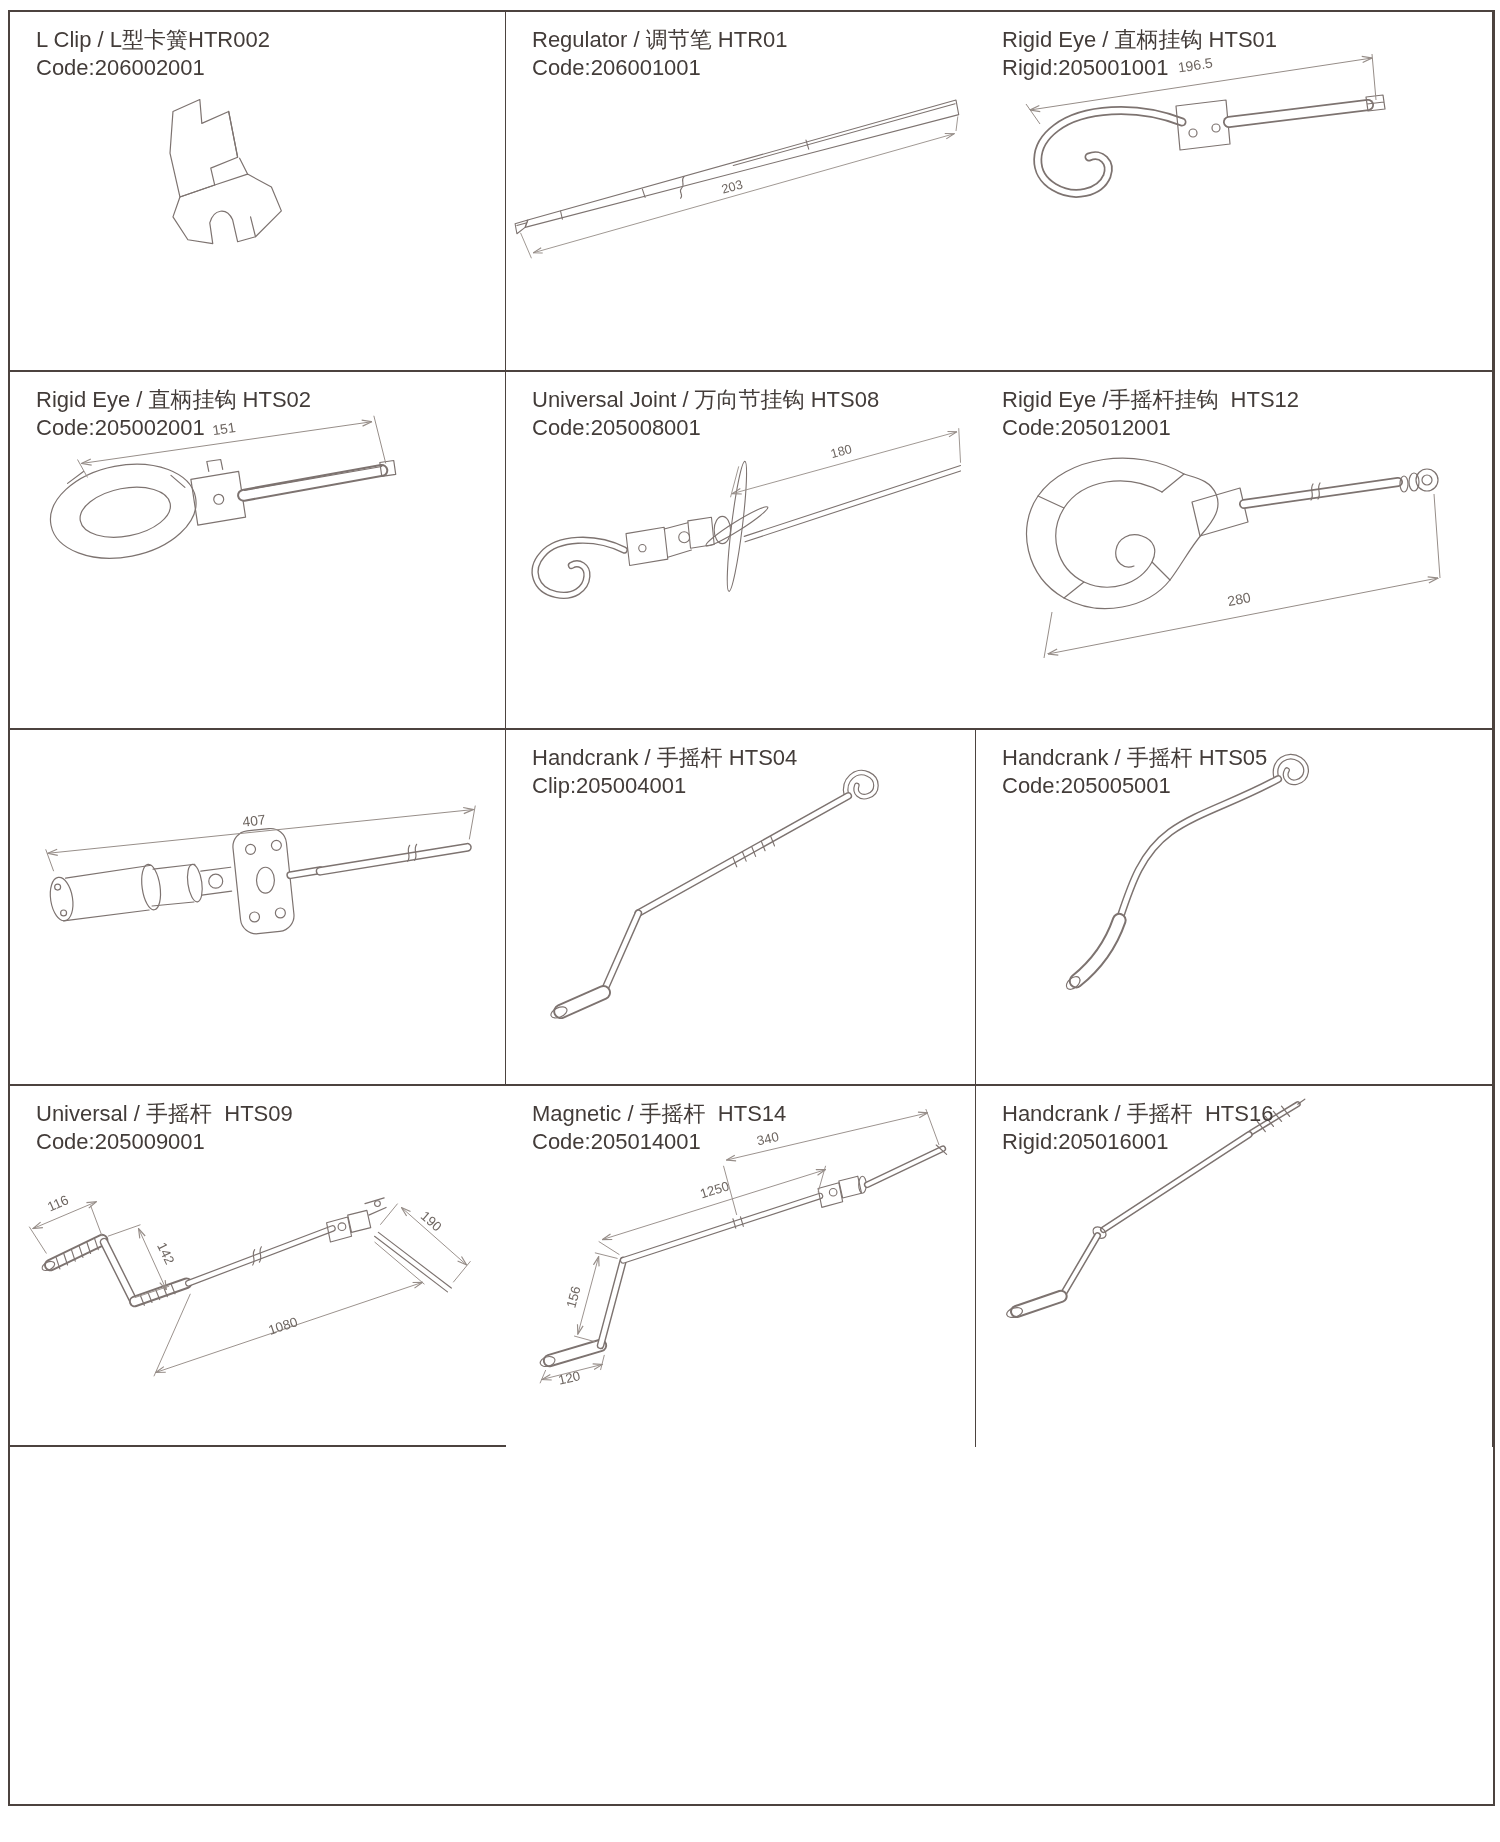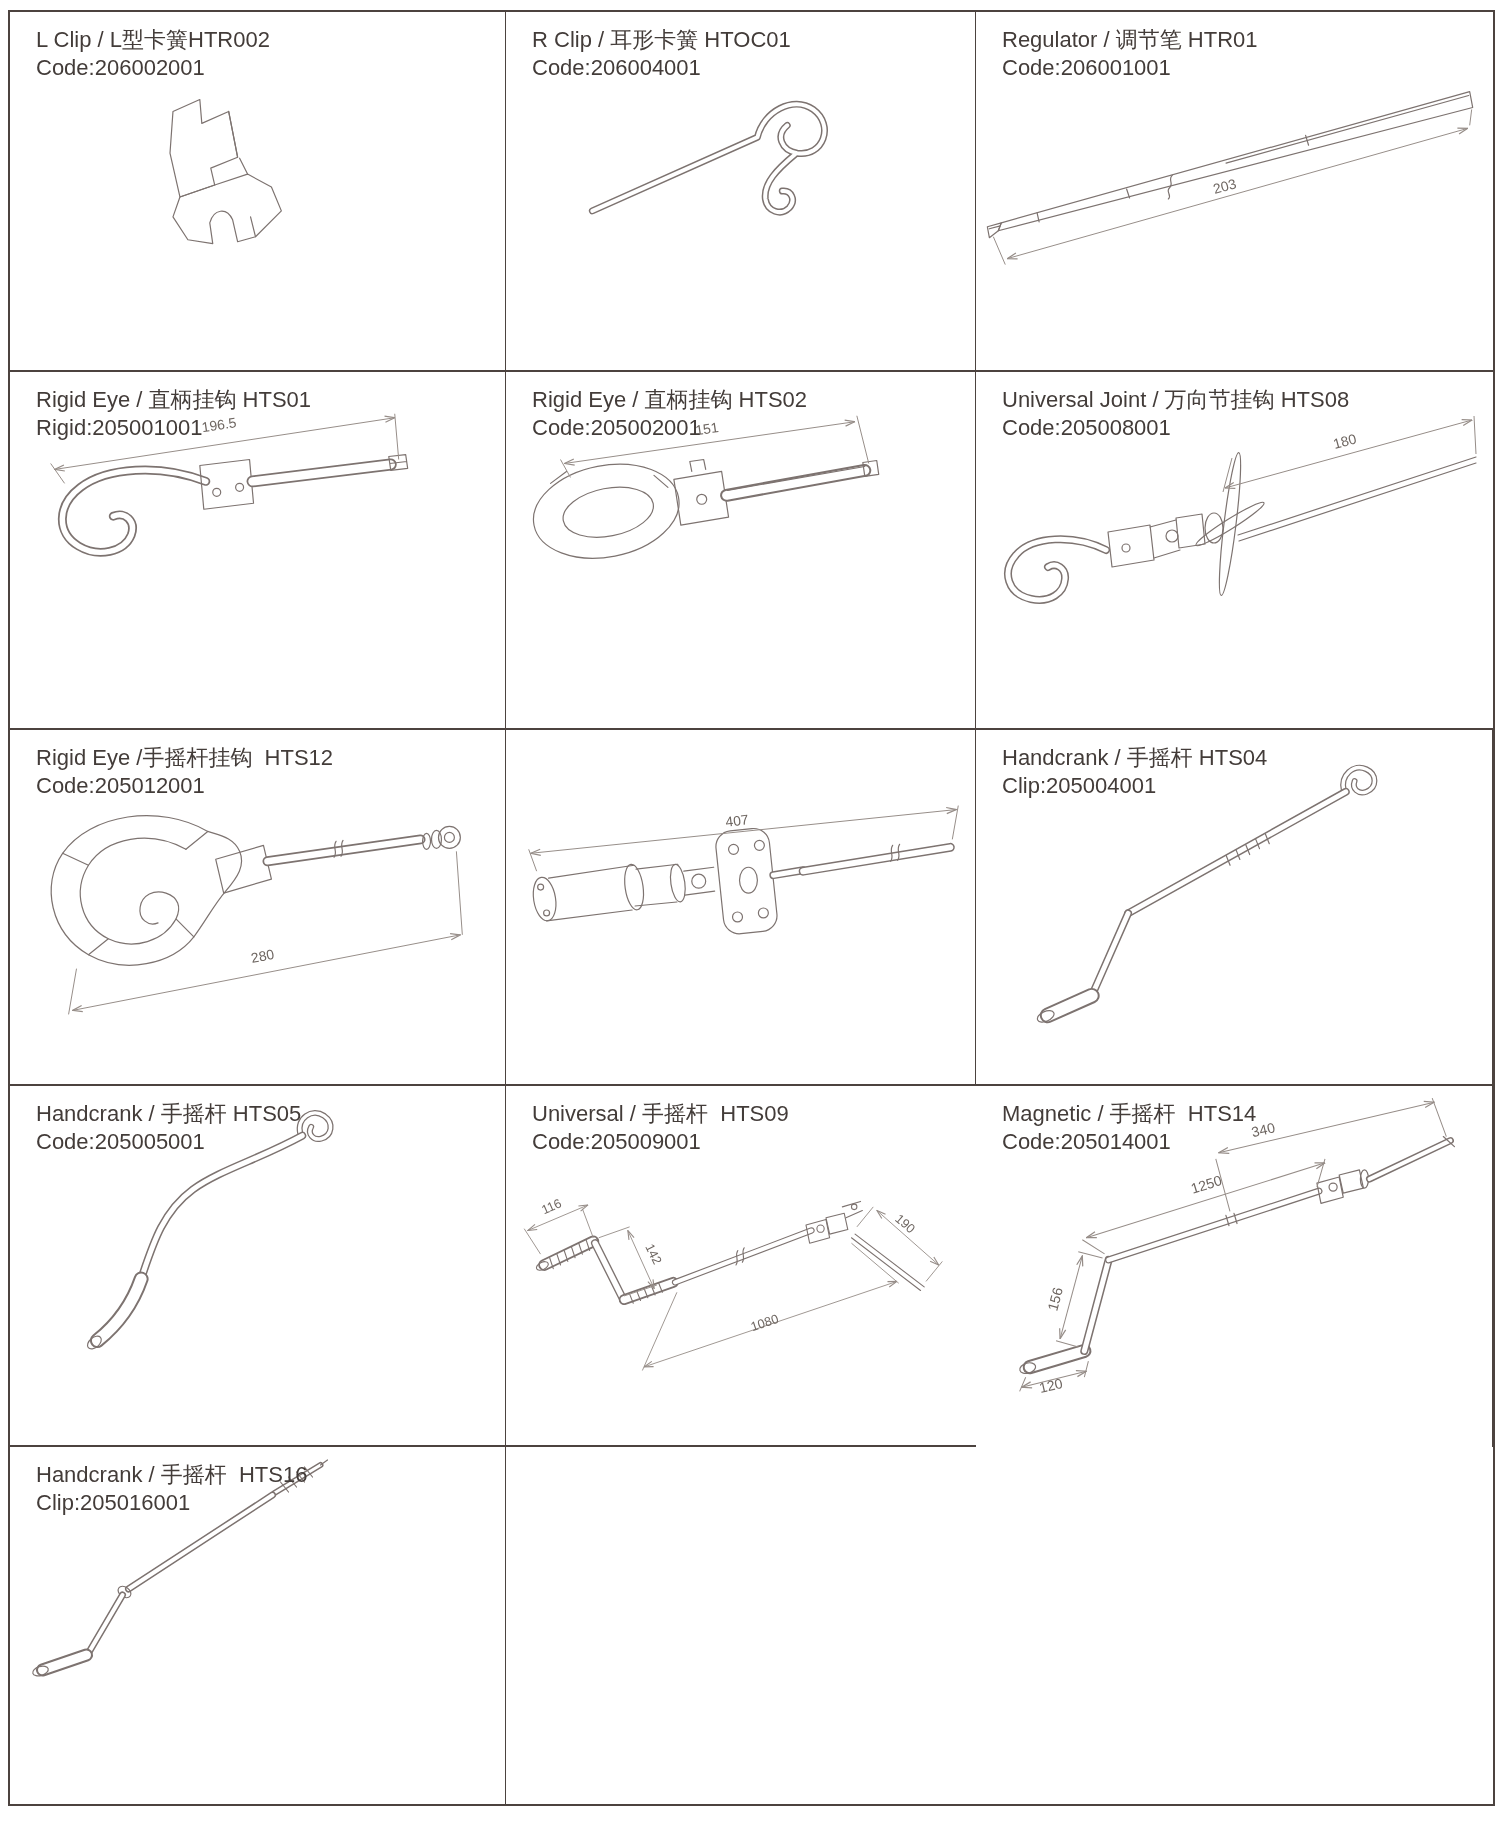--- a/index.html
+++ b/index.html
@@ -37,30 +37,20 @@
       <div class="t">L Clip / L型卡簧HTR002</div>
       <div class="c">Code:206002001</div>
     </div>
     <svg class="draw" viewBox="0 0 496 360">
       <path class="th" d="M163,100 L190,88 L192,112 L219,100 L228,146 L201,157 L205,174 L170,186 L160,142 Z"></path>
       <path class="th" d="M170,186 L205,174 L238,163 L262,176 L272,200 L246,226 L228,231 L223,209 C217,196 204,198 200,212 L203,233 L178,229 L163,206 Z"></path>
       <path class="th" d="M219,100 L228,146 M238,163 L230,147 M246,226 L241,206"></path>
     </svg>
   </div>
 
-  <div class="cell">
-    <div class="cap">
-      <div class="t">R Clip / 耳形卡簧 HTOC01</div>
-      <div class="c">Code:206004001</div>
-    </div>
-    <svg class="draw" viewBox="0 0 470 360">
-      <path class="ln" stroke-width="7" d="M86,200 L252,126 C258,100 288,84 308,98 C330,114 318,146 292,142 C276,139 270,124 282,114 M290,143 C272,158 258,172 260,188 C262,201 276,205 284,197 C291,189 286,179 277,180"></path>
-      <path class="wh" stroke-width="4" d="M86,200 L252,126 C258,100 288,84 308,98 C330,114 318,146 292,142 C276,139 270,124 282,114 M290,143 C272,158 258,172 260,188 C262,201 276,205 284,197 C291,189 286,179 277,180"></path>
-    </svg>
-  </div>
 
   <div class="cell lastcol">
     <div class="cap">
       <div class="t">Regulator / 调节笔 HTR01</div>
       <div class="c">Code:206001001</div>
     </div>
     <svg class="draw" viewBox="0 0 517 360">
       <path class="th" d="M24,212 L495,80 L498,96 L21,220 Z"></path>
       <path class="th" d="M24,212 L10,216 L12,227 L21,220 Z M12,218 L23,215"></path>
       <path class="th" d="M60,202 L62,211 M150,178 L153,187 M330,124 L333,134"></path>
@@ -295,21 +285,21 @@
       <text class="dm" x="222" y="102" text-anchor="middle" font-size="13" transform="rotate(-17 222 102)">1250</text>
       <path class="dim" d="M244,124 L230,72 M458,50 L444,12"></path>
       <path class="dim" marker-start="url(#ar)" marker-end="url(#ar)" d="M233,66 L446,16"></path>
       <text class="dm" x="278" y="48" text-anchor="middle" font-size="13" transform="rotate(-13 278 48)">340</text>
     </svg>
   </div>
 
   <div class="cell lastrow">
     <div class="cap">
       <div class="t">Handcrank / 手摇杆  HTS16</div>
-      <div class="c">Clip:205016001</div>
+      <div class="c">Rigid:205016001</div>
     </div>
     <svg class="draw" viewBox="0 0 470 357">
       <path class="ln" stroke-width="6" d="M252,46 L298,18"></path>
       <path class="wh" stroke-width="3" d="M252,46 L298,18"></path>
       <path class="th" d="M282,20 L290,30 M274,25 L282,35 M266,30 L274,40 M258,35 L266,45 M298,18 L305,13"></path>
       <path class="ln" stroke-width="7" d="M250,48 L106,142"></path>
       <path class="wh" stroke-width="4" d="M250,48 L106,142"></path>
       <ellipse class="th" cx="102" cy="145" rx="5" ry="7" transform="rotate(-55 102 145)"></ellipse>
       <path class="ln" stroke-width="7" d="M100,148 L66,206"></path>
       <path class="wh" stroke-width="4" d="M100,148 L66,206"></path>

